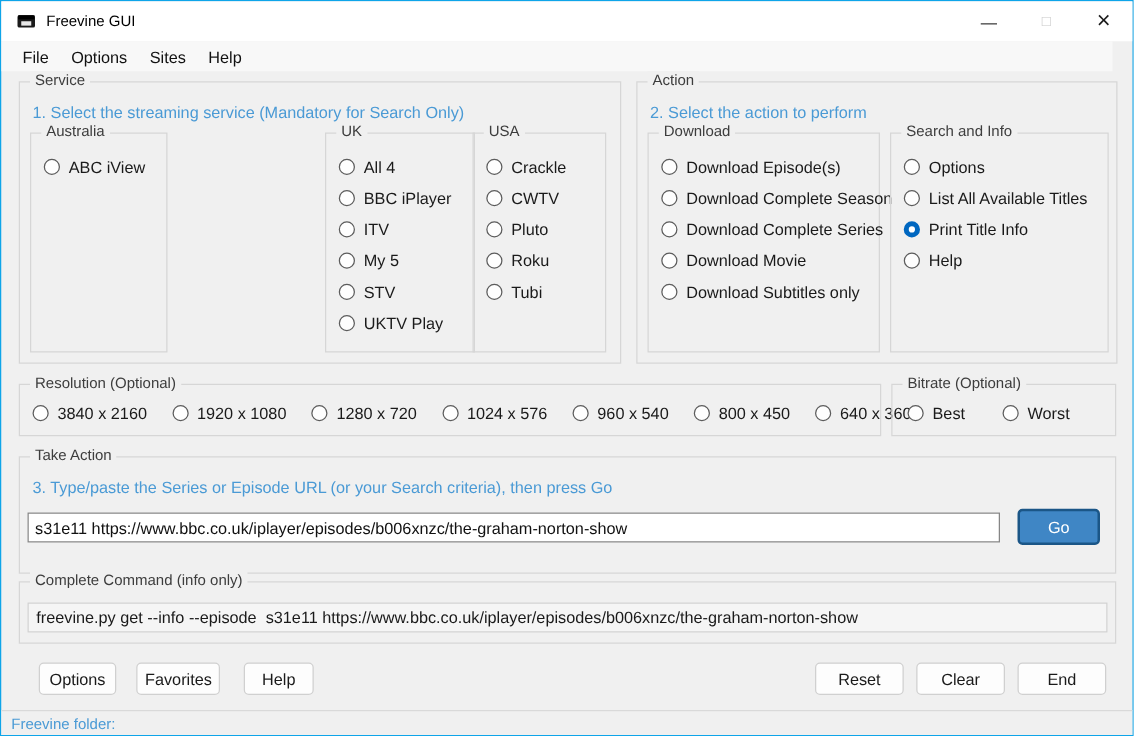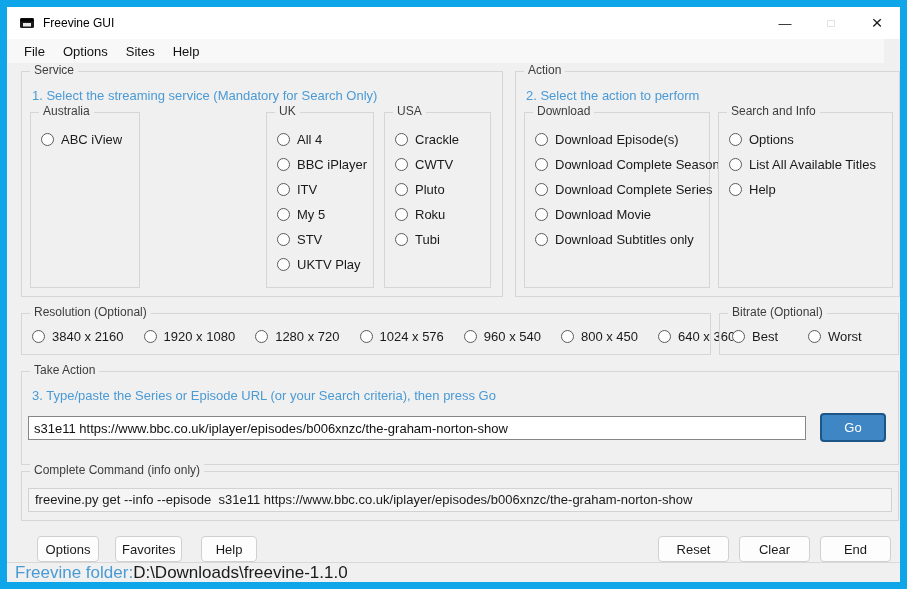--- a/index.html
+++ b/index.html
@@ -1,18 +1,18 @@
 <!DOCTYPE html>
 <html><head>
 <meta charset="utf-8">
 <style>
   html,body{margin:0;padding:0;background:#ffffff;}
   .window{
     position:relative;width:907px;height:589px;box-sizing:border-box;
-    border:7px solid #0ea5e9;background:#f0f0f0;overflow:hidden;
+    border:1px solid #0ea5e9;background:#f0f0f0;overflow:hidden;
     font-family:"Liberation Sans",sans-serif;color:#1a1a1a;
   }
   
   .titlebar{position:absolute;top:0;left:0;right:0;height:32px;background:#ffffff;
     display:flex;align-items:center;}
   .app-icon{width:16px;height:16px;margin:0 8px 0 12px;flex:none;}
   .title-text{font-size:12px;color:#000;}
   .win-controls{margin-left:auto;display:flex;height:32px;}
   .win-btn{width:46px;height:32px;display:flex;align-items:center;justify-content:center;
     font-size:13px;color:#1a1a1a;}
@@ -42,21 +42,21 @@
   .go-btn{position:absolute;box-sizing:border-box;background:#3f86c5;border:2px solid #1b5687;
     border-radius:4px;color:#ffffff;font-family:"Liberation Sans",sans-serif;font-size:13px;}
   .cmd-field{position:absolute;box-sizing:border-box;border:1px solid #d2d2d2;background:#f5f5f5;
     font-size:13px;line-height:22px;padding:0 6px;white-space:pre;overflow:hidden;color:#1a1a1a;}
   .btn{position:absolute;top:529px;height:26px;box-sizing:border-box;background:#fdfdfd;
     border:1px solid #d0d0d0;border-radius:4px;font-family:"Liberation Sans",sans-serif;
     font-size:13px;color:#1a1a1a;}
   
   .statusbar{position:absolute;left:0;right:0;bottom:0;height:20px;background:#f0f0f0;
     border-top:1px solid #d9d9d9;display:flex;align-items:center;padding-left:8px;
-    font-size:17px;gap:0;box-sizing:border-box;}
+    font-size:12px;gap:7px;box-sizing:border-box;}
   .status-label{color:#4a9ad5;}
   .status-path{color:#1a1a1a;}
 </style>
 </head>
 <body>
 
 <div class="window">
 
   <div class="titlebar">
     <svg class="app-icon" viewBox="0 0 16 16">
@@ -87,21 +87,21 @@
       <span class="gb-label">Australia</span>
       <div class="radio-col">
         <label class="radio">
           <span class="rb"></span>
           <span class="rb-text">ABC iView</span>
         </label>
       </div>
     </div>
 
 
-    <div class="groupbox" style="left:244px;top:40px;width:108px;height:176px;text-align:right;">
+    <div class="groupbox" style="left:244px;top:40px;width:120px;height:176px;text-align:right;">
       <span class="gb-label">UK</span>
       <div class="radio-col">
         <label class="radio">
           <span class="rb"></span>
           <span class="rb-text">All 4</span>
         </label>
         <label class="radio">
           <span class="rb"></span>
           <span class="rb-text">BBC iPlayer</span>
         </label>
@@ -184,20 +184,24 @@
     <div class="groupbox" style="left:202px;top:40px;width:175px;height:176px;">
       <span class="gb-label">Search and Info</span>
       <div class="radio-col">
         <label class="radio">
           <span class="rb"></span>
           <span class="rb-text">Options</span>
         </label>
         <label class="radio">
           <span class="rb"></span>
           <span class="rb-text">List All Available Titles</span>
+        </label>
+        <label class="radio">
+          <span class="rb checked"></span>
+          <span class="rb-text">Print Title Info</span>
         </label>
         <label class="radio">
           <span class="rb"></span>
           <span class="rb-text">Help</span>
         </label>
       </div>
     </div>
   </div>
 
   <div class="groupbox" style="left:14px;top:306px;width:690px;height:42px;">
@@ -262,16 +266,15 @@
 
   <button class="btn" style="left:30px;width:62px;">Options</button>
   <button class="btn" style="left:108px;width:67px;">Favorites</button>
   <button class="btn" style="left:194px;width:56px;">Help</button>
   <button class="btn" style="left:651px;width:71px;">Reset</button>
   <button class="btn" style="left:732px;width:71px;">Clear</button>
   <button class="btn" style="left:813px;width:71px;">End</button>
 
   <div class="statusbar">
     <span class="status-label">Freevine folder:</span>
-    <span class="status-path">D:\Downloads\freevine-1.1.0</span>
   </div>
 
 </div>
 
 </body></html>

